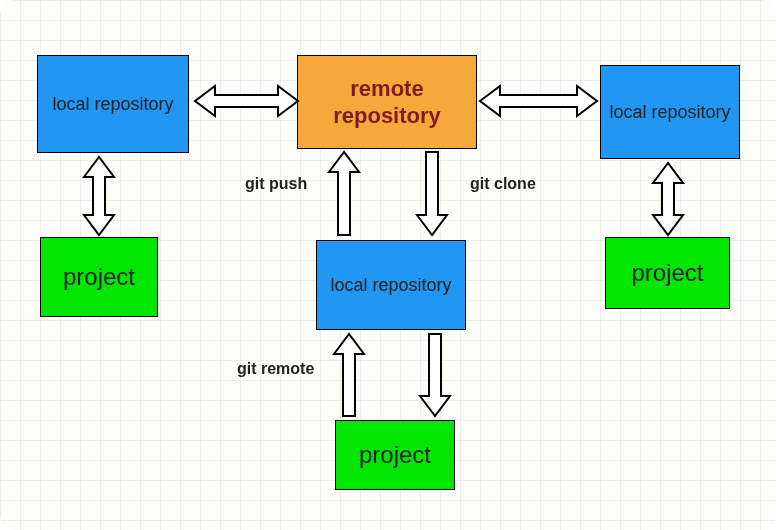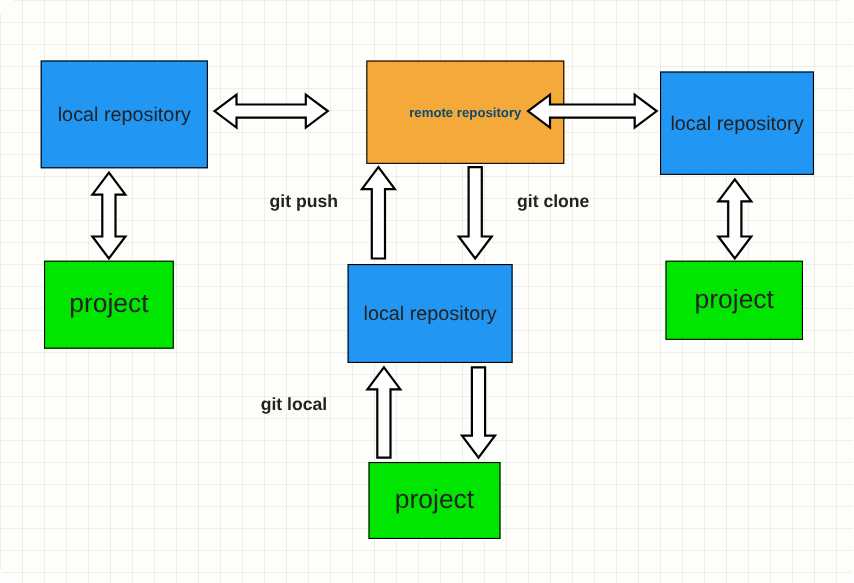--- a/index.html
+++ b/index.html
@@ -14,21 +14,21 @@
   }
   .node{
     position:absolute;
     display:flex;align-items:center;justify-content:center;
     text-align:center;
     border:1px solid #000;
     box-sizing:border-box;
     line-height:1.25;
   }
   .blue{background:#2196f3;color:#222;font-size:18px;}
-  .orange{background:#f6a93b;color:#0c4a6e;font-size:12px;font-weight:bold;margin-left:36px;}
+  .orange{background:#f6a93b;color:#7f1d1d;font-size:22px;font-weight:bold;}
   .green{background:#00e600;color:#222;font-size:24px;}
   .label{position:absolute;font-size:16px;color:#222;font-weight:bold;}
   svg.arrows{position:absolute;left:0;top:0;width:776px;height:530px;pointer-events:none;}
 </style>
 </head>
 <body>
 
 <div class="canvas">
 
   <div class="node blue" style="left:37px;top:55px;width:152px;height:98px;">
@@ -54,21 +54,21 @@
   <div class="node green" style="left:605px;top:237px;width:125px;height:72px;">
     <span>project</span>
   </div>
 
   <div class="node green" style="left:335px;top:420px;width:120px;height:70px;">
     <span>project</span>
   </div>
 
   <div class="label" style="left:245px;top:175px;">git push</div>
   <div class="label" style="left:470px;top:175px;">git clone</div>
-  <div class="label" style="left:237px;top:360px;">git local</div>
+  <div class="label" style="left:237px;top:360px;">git remote</div>
 
   <svg class="arrows" viewBox="0 0 776 530">
     <style>
       .arr{fill:#fff;stroke:#000;stroke-width:2;stroke-linejoin:miter;}
     </style>
 
     <g>
       <path class="arr" d="
         M195 101 L215 86 L215 95 L278 95 L278 86 L298 101
         L278 116 L278 107 L215 107 L215 116 Z"></path>

